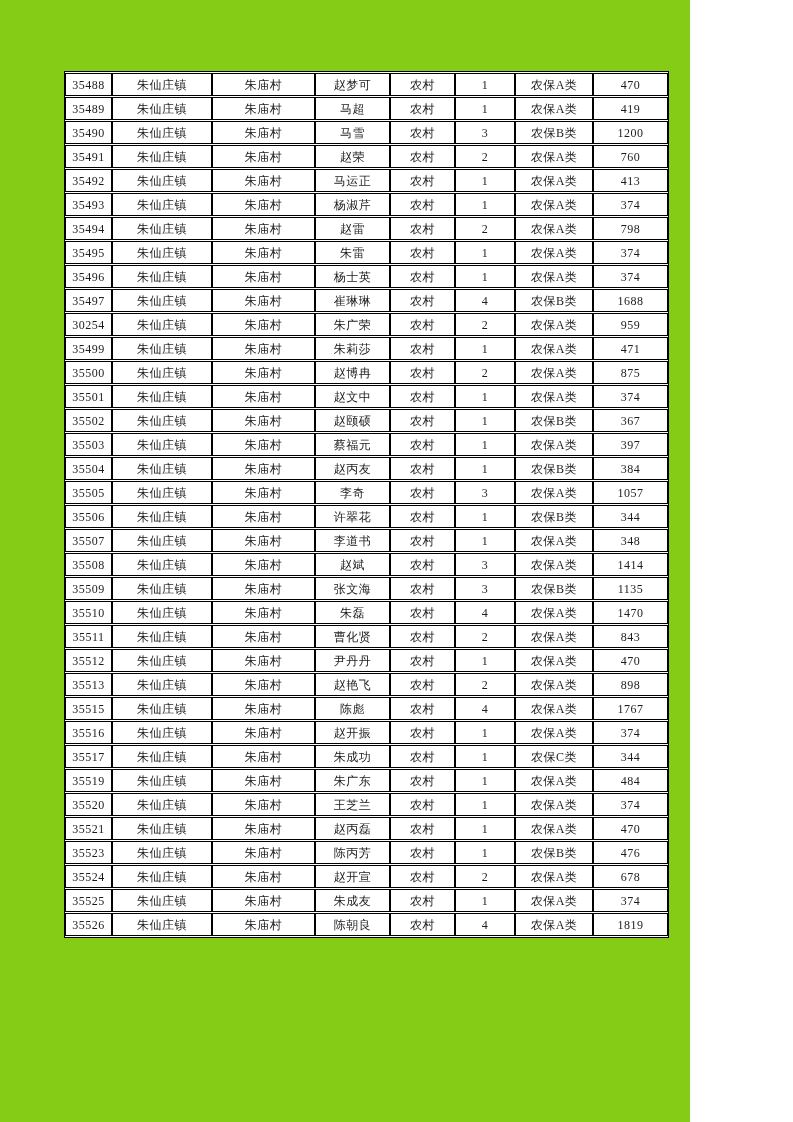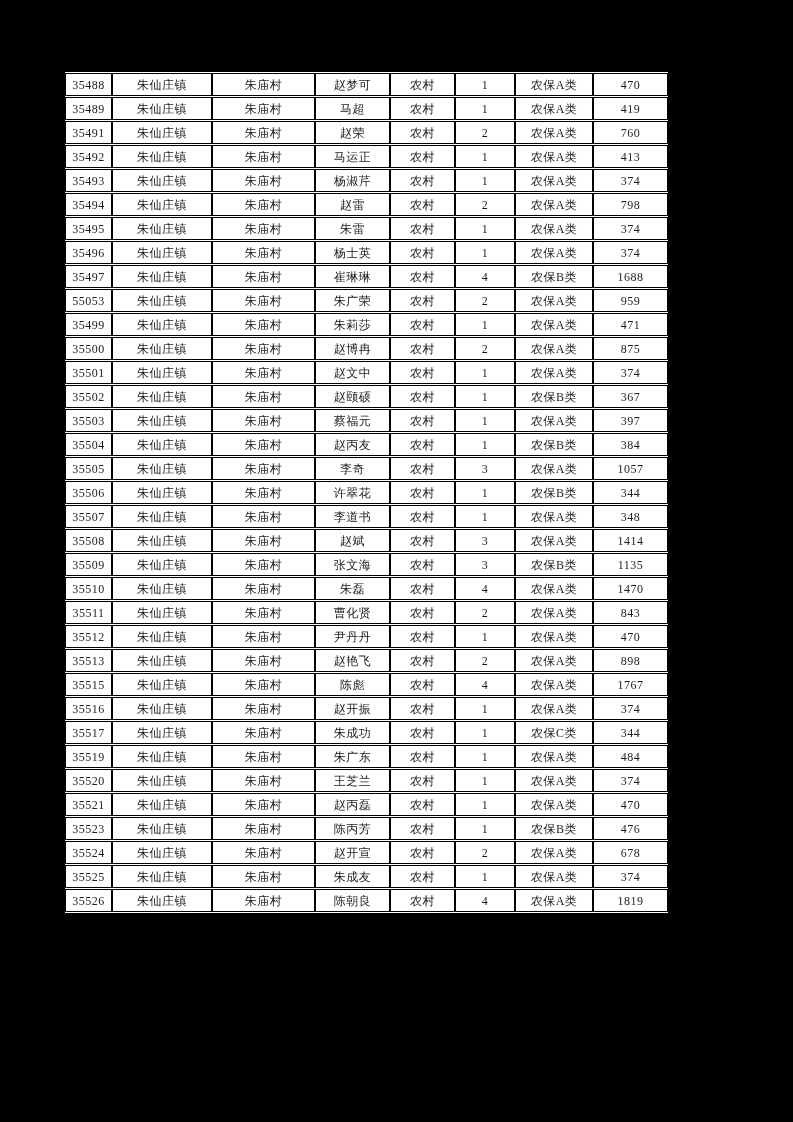--- a/index.html
+++ b/index.html
@@ -2,23 +2,23 @@
 <html><head>
 <meta charset="utf-8">
 <style>
   html, body {
     margin: 0;
     padding: 0;
     background: #ffffff;
   }
   .page {
     position: relative;
-    width: 793px;
+    width: 690px;
     height: 1122px;
-    background: #000000;
+    background: #84cc16;
     overflow: hidden;
     font-family: "Liberation Serif", "DejaVu Serif", serif;
   }
   table.sheet {
     position: absolute;
     left: 64px;
     top: 71px;
     border-collapse: separate;
     border-spacing: 0 1px;
     table-layout: fixed;
@@ -70,20 +70,30 @@
           <td>35489</td>
           <td>朱仙庄镇</td>
           <td>朱庙村</td>
           <td>马超</td>
           <td>农村</td>
           <td>1</td>
           <td>农保A类</td>
           <td>419</td>
         </tr>
         <tr>
+          <td>35490</td>
+          <td>朱仙庄镇</td>
+          <td>朱庙村</td>
+          <td>马雪</td>
+          <td>农村</td>
+          <td>3</td>
+          <td>农保B类</td>
+          <td>1200</td>
+        </tr>
+        <tr>
           <td>35491</td>
           <td>朱仙庄镇</td>
           <td>朱庙村</td>
           <td>赵荣</td>
           <td>农村</td>
           <td>2</td>
           <td>农保A类</td>
           <td>760</td>
         </tr>
         <tr>
@@ -140,21 +150,21 @@
           <td>35497</td>
           <td>朱仙庄镇</td>
           <td>朱庙村</td>
           <td>崔琳琳</td>
           <td>农村</td>
           <td>4</td>
           <td>农保B类</td>
           <td>1688</td>
         </tr>
         <tr>
-          <td>55053</td>
+          <td>30254</td>
           <td>朱仙庄镇</td>
           <td>朱庙村</td>
           <td>朱广荣</td>
           <td>农村</td>
           <td>2</td>
           <td>农保A类</td>
           <td>959</td>
         </tr>
         <tr>
           <td>35499</td>

